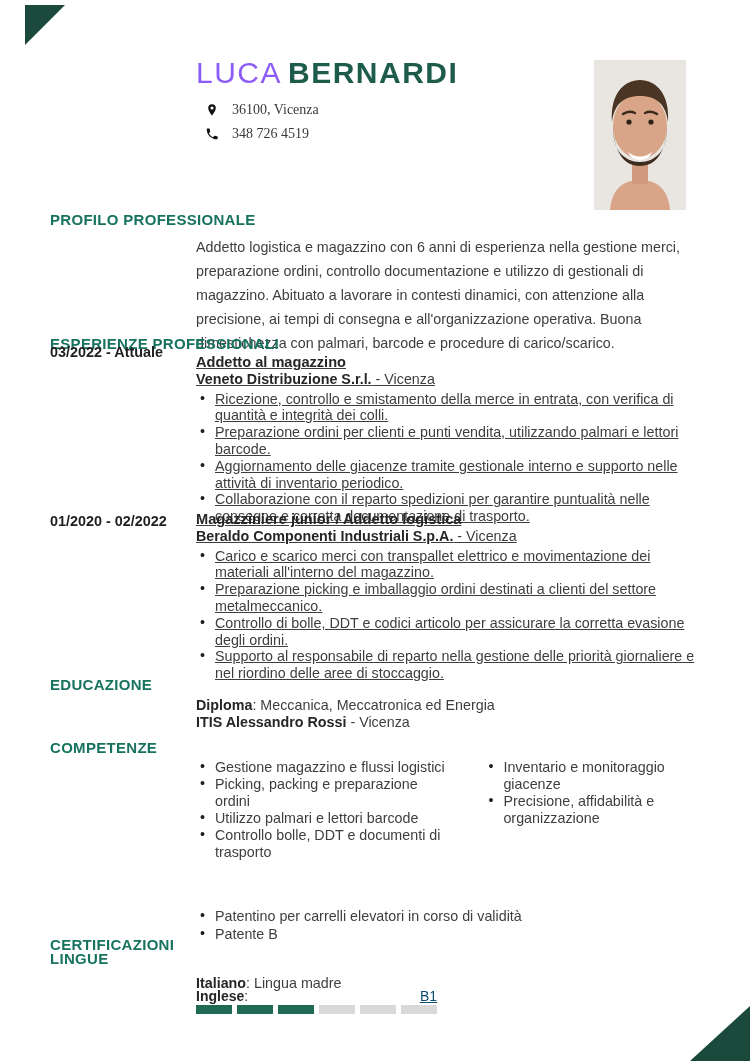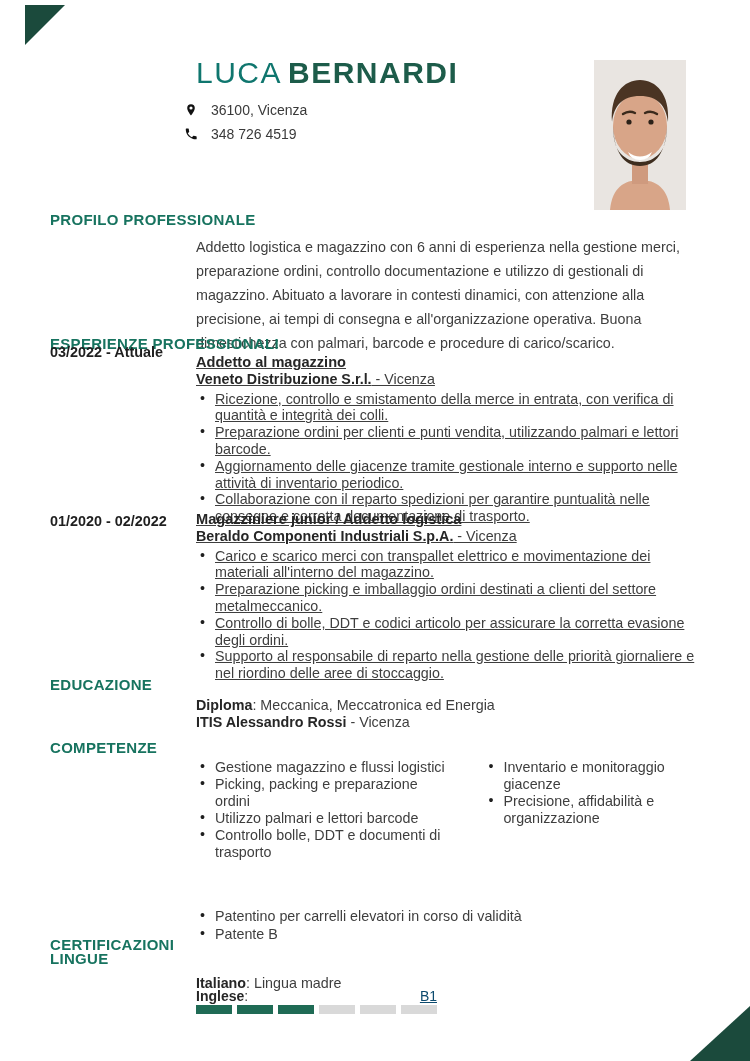--- a/index.html
+++ b/index.html
@@ -9,23 +9,23 @@
   }
   
   .tri-tl{position:absolute; left:25px; top:5px; width:0; height:0;
     border-top:40px solid #1b4a3c; border-right:40px solid transparent;}
   .tri-br{position:absolute; right:0; bottom:0; width:0; height:0;
     border-bottom:55px solid #1b4a3c; border-left:60px solid transparent;}
 
   
   .name{position:absolute; left:196px; top:56px; font-size:30px; line-height:34px;
     letter-spacing:1.5px; white-space:nowrap;}
-  .name .n1{font-weight:400; color:#0f766e;}
+  .name .n1{font-weight:400; color:#8b5cf6;}
   .name .n2{font-weight:700; color:#1d5c4a; margin-left:6px;}
-  .contacts{position:absolute; left:184px; top:98px;}
+  .contacts{position:absolute; left:205px; top:98px;font-family:Liberation Serif, serif;}
   .contact-row{display:flex; align-items:center; height:24px; font-size:14px; color:#3a3a3a;}
   .contact-row .cicon{width:14px; height:14px; margin-right:13px; display:inline-flex;}
   .contact-row .cicon svg{width:14px; height:14px;}
 
   
   .photo{position:absolute; left:594px; top:60px; width:92px; height:150px; overflow:hidden;}
 
   
   .sec-h{position:absolute; left:50px; font-size:15px; font-weight:700;
     color:#17735f; letter-spacing:.3px; white-space:nowrap;}

